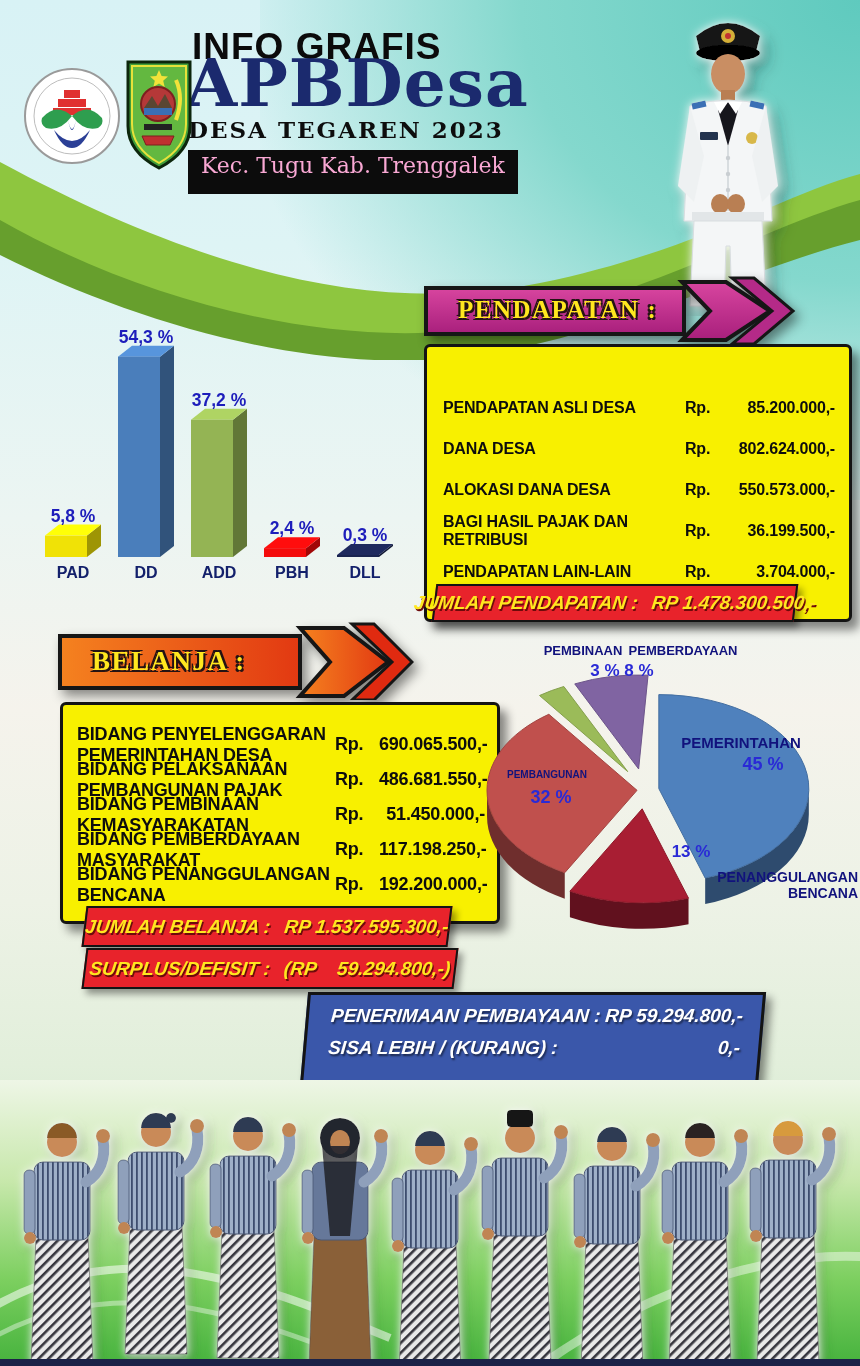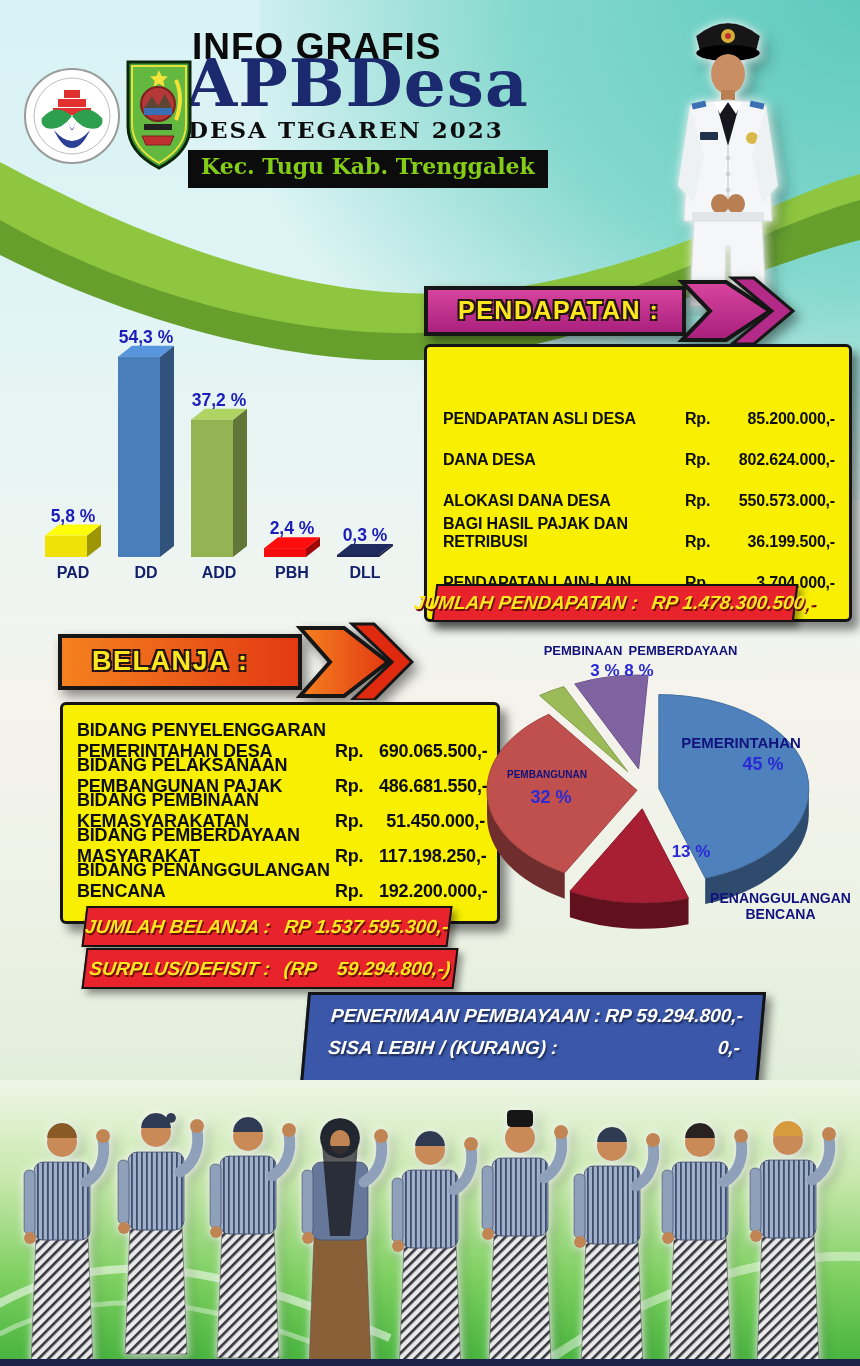--- a/index.html
+++ b/index.html
@@ -10,36 +10,36 @@
   }
   .teal-patch{position:absolute;top:0;right:0;width:600px;height:500px;
     background:radial-gradient(ellipse at 100% 0%,#5fcabe 0%,#84d8cd 40%,rgba(216,242,246,0) 75%);}
   .wave{position:absolute;left:0;top:140px;}
   
   .kicker{position:absolute;left:192px;top:26px;font-size:37px;font-weight:700;color:#0b0b0b;letter-spacing:1px;}
   .title{position:absolute;left:186px;top:50px;font-family:"DejaVu Serif",serif;font-weight:bold;
     font-size:66px;color:#1b2a6e;letter-spacing:1px;line-height:1;}
   .subtitle{position:absolute;left:188px;top:116px;font-family:"DejaVu Serif",serif;font-weight:bold;
     font-size:23px;color:#0d0d0d;letter-spacing:2px;}
-  .loc-badge{position:absolute;left:188px;top:150px;background:#0c0c0c;color:#84cc16;
-    font-family:"DejaVu Serif",serif;font-weight:bold;font-size:22px;padding:3px 13px 9px;}
+  .loc-badge{position:absolute;left:188px;top:150px;background:#0c0c0c;color:#f9a8d4;
+    font-family:"DejaVu Serif",serif;font-weight:normal;font-size:22px;padding:3px 13px 16px;}
   .logo{position:absolute;}
   
   .panel{position:absolute;background:#f8f000;border:3px solid #141414;border-radius:6px;
     box-shadow:7px 8px 10px rgba(0,0,0,.45);}
-  .panel .row{display:flex;align-items:flex-end;font-weight:bold;color:#0d0d0d;letter-spacing:-0.2px;}
+  .panel .row{display:flex;align-items:center;font-weight:bold;color:#0d0d0d;letter-spacing:-0.2px;}
   .income-panel{left:424px;top:344px;width:392px;height:232px;padding:40px 14px 0 16px;}
   .income-panel .row{height:41px;font-size:16px;}
   .spend-panel{left:60px;top:702px;width:408px;height:194px;padding:22px 12px 0 14px;}
   .spend-panel .row{height:35px;font-size:18px;}
   .row .lbl{flex:1;}
   .row .cur{width:44px;}
   .row .amt{width:106px;text-align:right;}
   
-  .arrow-wrap{position:absolute;filter:drop-shadow(5px 6px 6px rgba(0,0,0,.45));}
+  .arrow-wrap{position:absolute;filter:drop-shadow(5px 6px 6px rgba(0,0,0,.45));font-family:Liberation Serif, serif;}
   .arrow-label{position:absolute;left:34px;top:0;height:100%;display:flex;align-items:center;
     font-weight:800;color:#ffe71f;letter-spacing:1.5px;
     text-shadow:2px 2px 0 #241313,-2px -2px 0 #241313,2px -2px 0 #241313,-2px 2px 0 #241313;}
   
   .banner{position:absolute;transform:skewX(-7deg);background:#e8232b;border:2px solid #141414;
     box-shadow:5px 5px 7px rgba(0,0,0,.4);display:flex;align-items:center;justify-content:center;gap:14px;
     font-style:italic;font-weight:800;color:#ffe71f;white-space:pre;}
   .banner .t{text-shadow:1.5px 1.5px 0 #6d0b0b;}
   .blue-box{position:absolute;left:304px;top:992px;width:412px;height:78px;transform:skewX(-5deg);
     background:#3a57aa;border:3px solid #141414;box-shadow:6px 6px 8px rgba(0,0,0,.45);
@@ -262,21 +262,21 @@
       </svg>
     <div class="pie-lab" style="left:73px;top:3px;width:120px">PEMBINAAN</div>
     <div class="pie-lab" style="left:168px;top:3px;width:130px">PEMBERDAYAAN</div>
     <div class="pie-pct" style="left:130px;top:21px;width:50px">3 %</div>
     <div class="pie-pct" style="left:164px;top:21px;width:50px">8 %</div>
     <div class="pie-lab" style="left:216px;top:95px;width:150px;font-size:15px">PEMERINTAHAN</div>
     <div class="pie-pct" style="left:286px;top:114px;width:54px;font-size:18px">45 %</div>
     <div class="pie-lab" style="left:22px;top:127px;width:150px;font-size:10px">PEMBANGUNAN</div>
     <div class="pie-pct" style="left:74px;top:147px;width:54px;font-size:18px">32 %</div>
     <div class="pie-pct" style="left:214px;top:202px;width:54px">13 %</div>
-    <div class="pie-lab" style="left:253px;top:250px;width:155px;text-align:center;font-size:14px">PENANGGULANGAN BENCANA</div>
+    <div class="pie-lab" style="left:253px;top:229px;width:155px;text-align:right;font-size:14px">PENANGGULANGAN BENCANA</div>
   </div>
 
   <div class="banner" style="left:84px;top:906px;width:362px;height:37px;font-size:19px">
     <span class="t">JUMLAH BELANJA :</span>
     <span class="t">RP 1.537.595.300,-</span>
   </div>
   <div class="banner" style="left:84px;top:948px;width:368px;height:37px;font-size:19px">
     <span class="t">SURPLUS/DEFISIT :</span>
     <span class="t">(RP    59.294.800,-)</span>
   </div>

